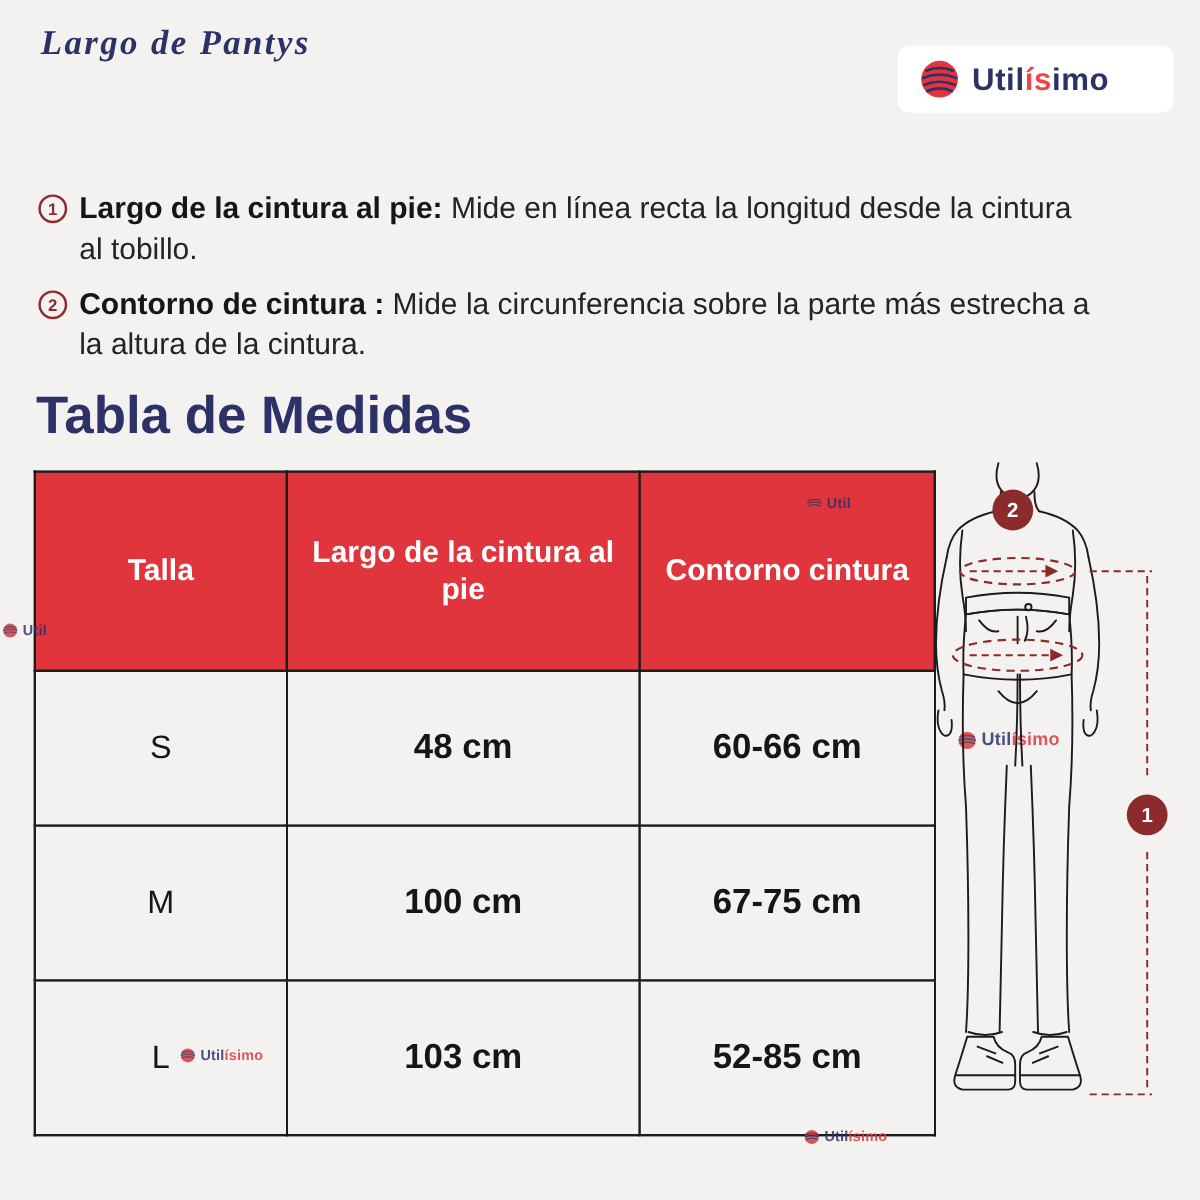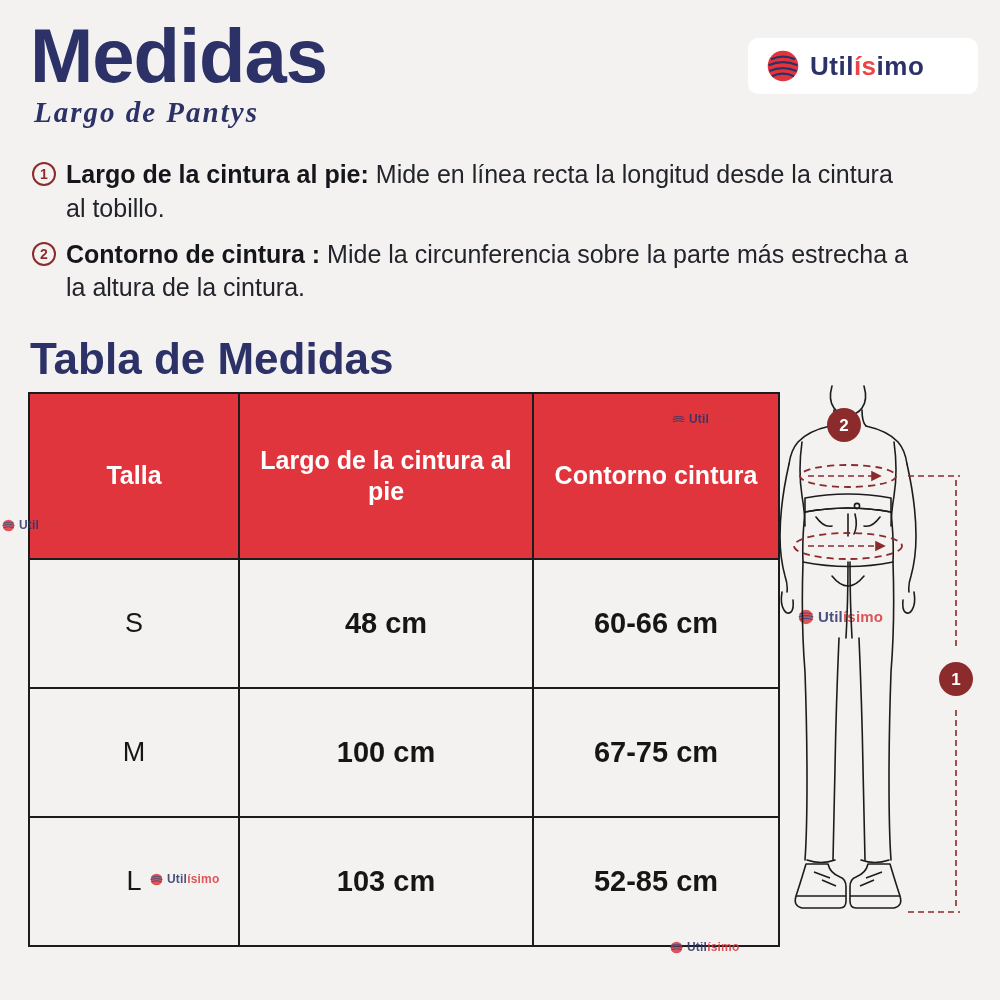--- a/index.html
+++ b/index.html
@@ -109,21 +109,21 @@
   }
   .inst-text b {
     font-weight: bold;
     color: #14161c;
   }
 
   
   .table-heading {
     position: absolute;
     left: 30px;
-    top: 334px;
+    top: 322px;
     font-size: 44px;
     font-weight: bold;
     color: #2c3268;
     margin: 0;
   }
 
   
   .size-table {
     position: absolute;
     left: 28px;
@@ -193,21 +193,20 @@
     width: 280px;
     height: 590px;
   }
 </style>
 </head>
 <body>
 
 <div class="page">
 
   <div class="title-block">
-    <h1 class="main-title">Medidas</h1>
     <div class="sub-title">Largo de Pantys</div>
   </div>
 
   <div class="brand-logo">
     <svg class="brand-mark" viewBox="0 0 40 40">
       <circle cx="20" cy="20" r="18" fill="#e0353c"></circle>
       <path d="M6 12 q14 -6 28 0" stroke="#2c3268" stroke-width="2.6" fill="none"></path>
       <path d="M3 19 q17 -7 34 0" stroke="#2c3268" stroke-width="2.6" fill="none"></path>
       <path d="M4 26 q16 -7 32 0" stroke="#2c3268" stroke-width="2.6" fill="none"></path>
       <path d="M7 32 q13 -6 26 0" stroke="#2c3268" stroke-width="2.6" fill="none"></path>

